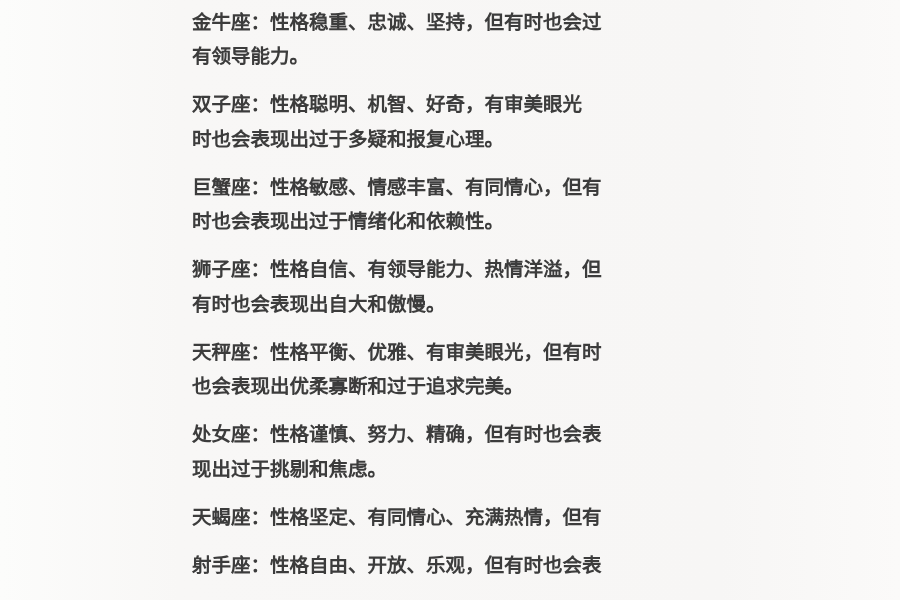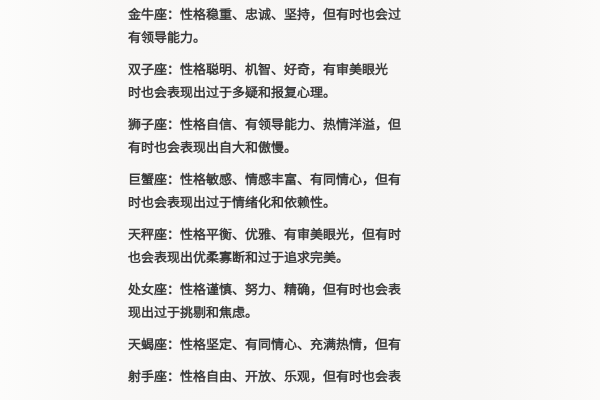--- a/index.html
+++ b/index.html
@@ -49,27 +49,27 @@
       <div class="line">金牛座：性格稳重、忠诚、坚持，但有时也会过</div>
       <div class="line">有领导能力。</div>
     </div>
 
     <div class="entry">
       <div class="line">双子座：性格聪明、机智、好奇，有审美眼光</div>
       <div class="line">时也会表现出过于多疑和报复心理。</div>
     </div>
 
     <div class="entry">
-      <div class="line">狮子座：性格自信、有领导能力、热情洋溢，但</div>
-      <div class="line">有时也会表现出自大和傲慢。</div>
+      <div class="line">巨蟹座：性格敏感、情感丰富、有同情心，但有</div>
+      <div class="line">时也会表现出过于情绪化和依赖性。</div>
     </div>
 
     <div class="entry">
-      <div class="line">巨蟹座：性格敏感、情感丰富、有同情心，但有</div>
-      <div class="line">时也会表现出过于情绪化和依赖性。</div>
+      <div class="line">狮子座：性格自信、有领导能力、热情洋溢，但</div>
+      <div class="line">有时也会表现出自大和傲慢。</div>
     </div>
 
     <div class="entry">
       <div class="line">天秤座：性格平衡、优雅、有审美眼光，但有时</div>
       <div class="line">也会表现出优柔寡断和过于追求完美。</div>
     </div>
 
     <div class="entry">
       <div class="line">处女座：性格谨慎、努力、精确，但有时也会表</div>
       <div class="line">现出过于挑剔和焦虑。</div>

